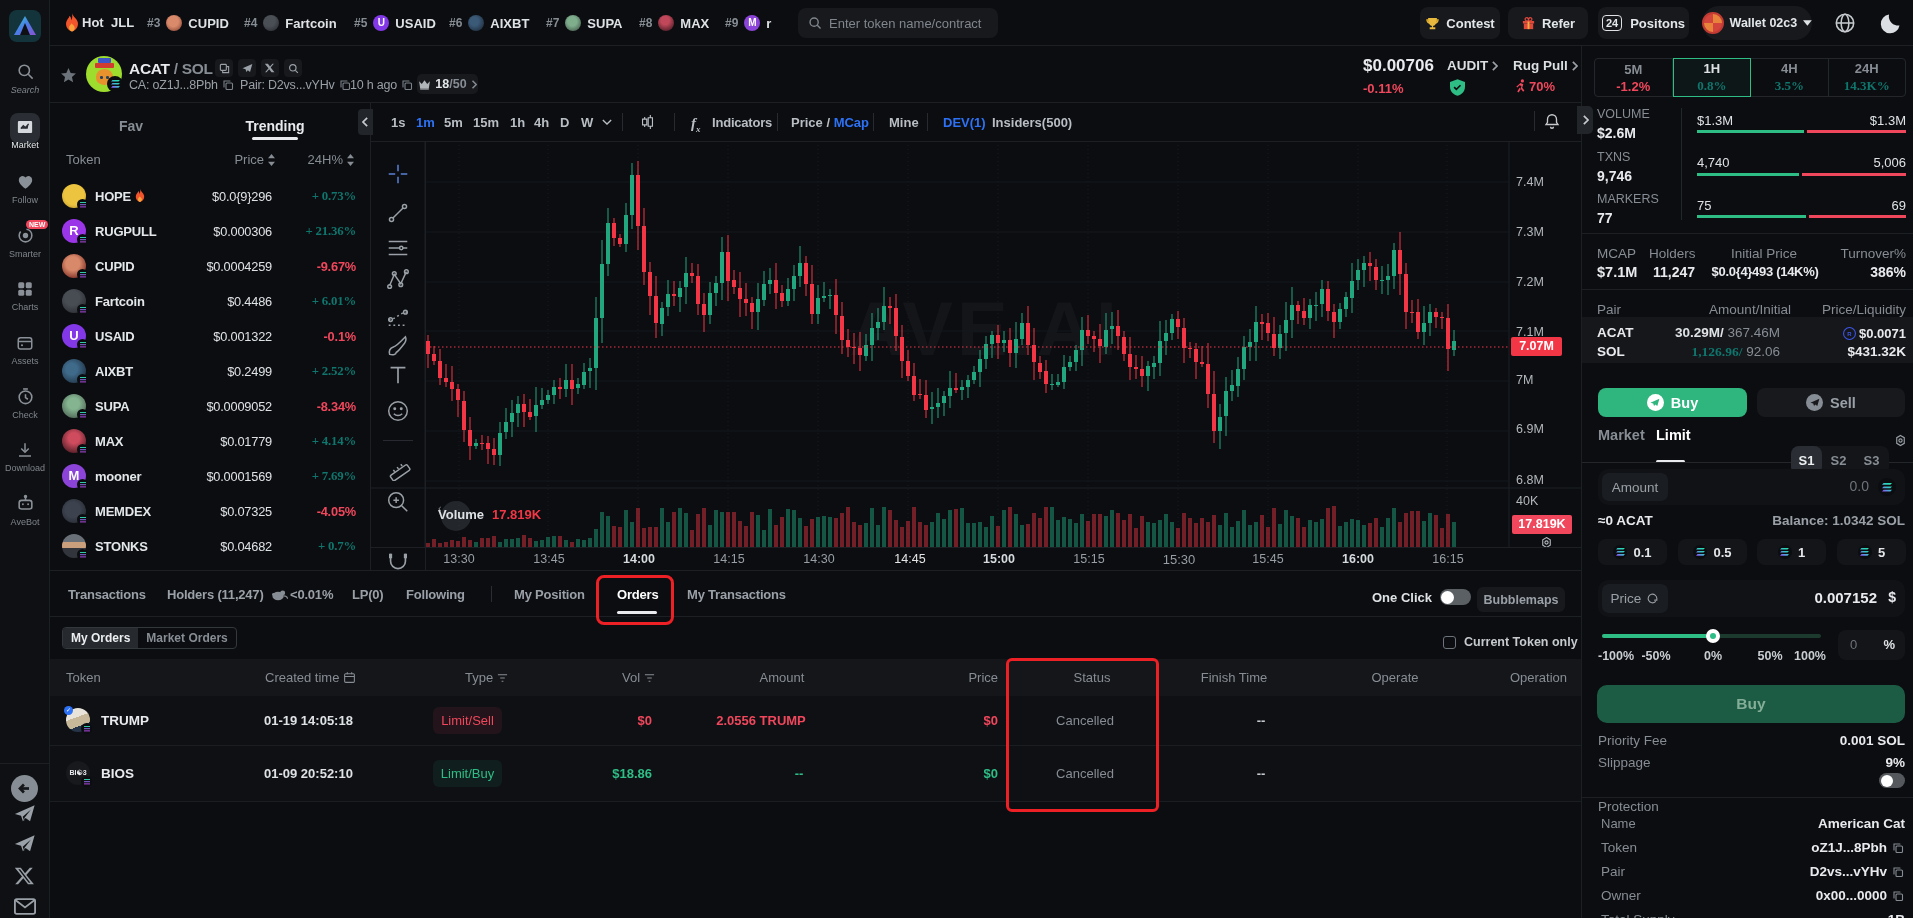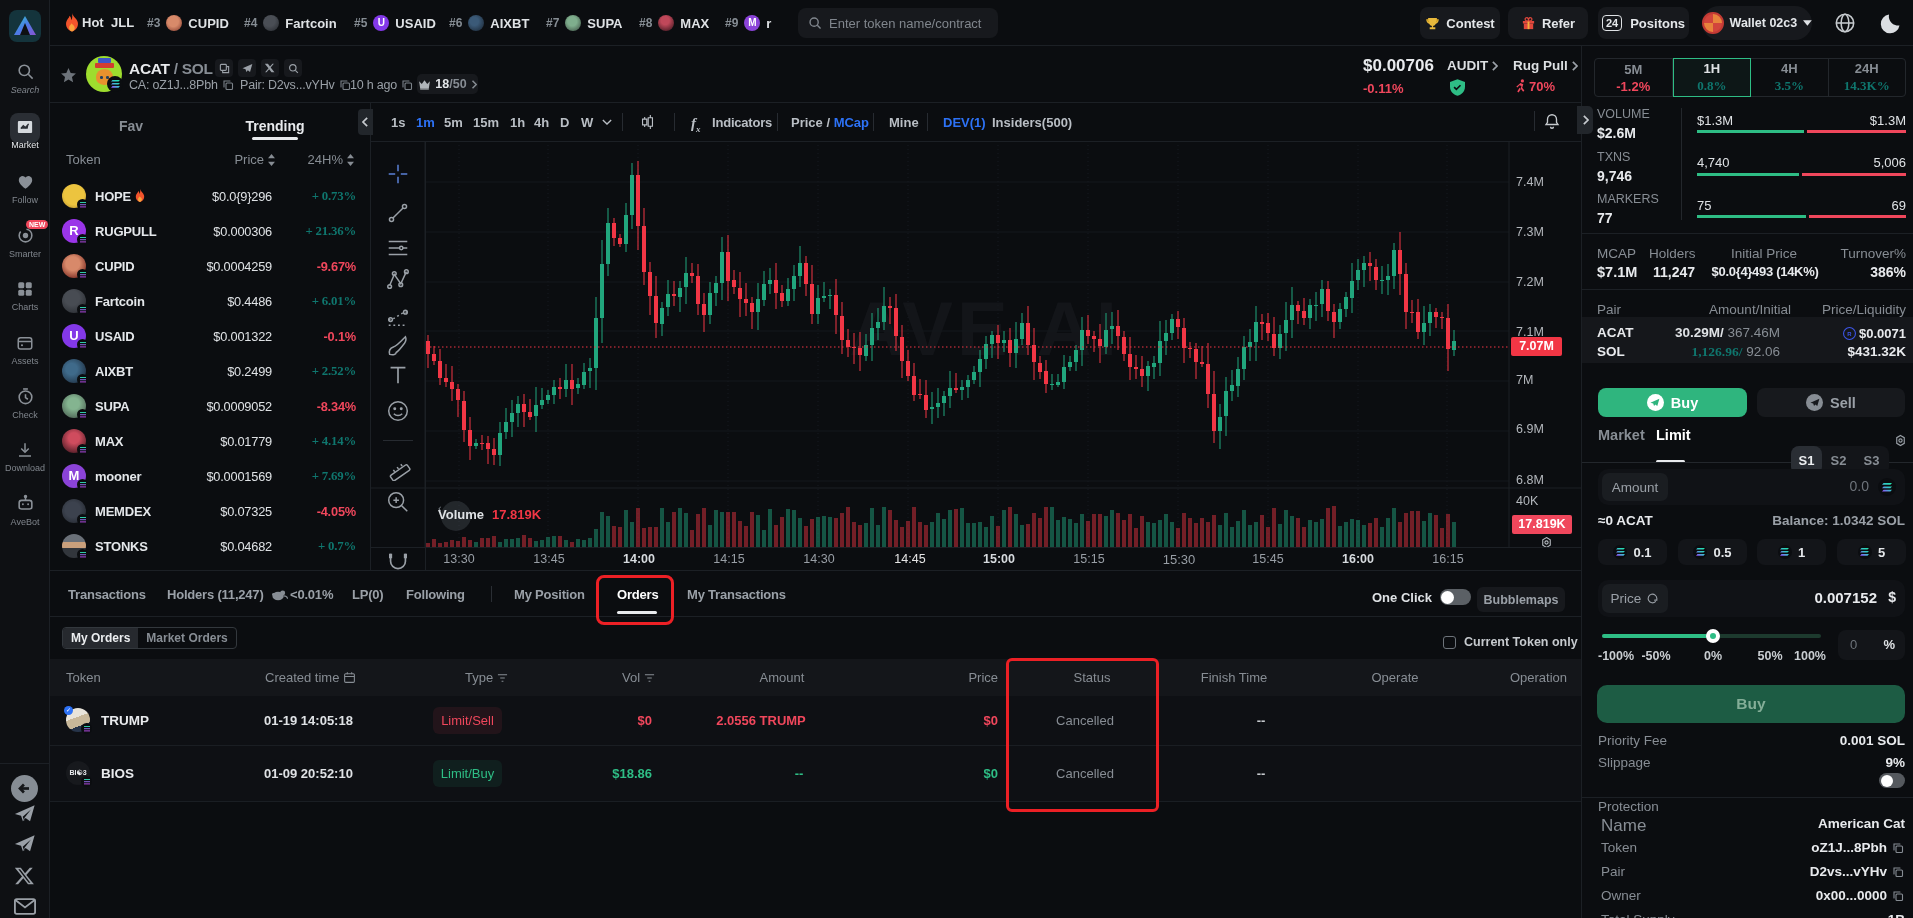--- a/index.html
+++ b/index.html
@@ -786,21 +786,21 @@
   <div class="abs" style="left:15px;top:639px;width:308px;height:38px;background:#1d5c44;border-radius:10px;color:#84ae98;font-size:15.5px;font-weight:bold;display:flex;align-items:center;justify-content:center;">Buy</div>
   <div class="abs" style="left:16px;top:687px;font-size:13.5px;color:#878d94;">Priority Fee</div>
   <div class="abs b" style="left:323px;top:687px;transform:translateX(-100%);font-size:13.5px;">0.001 SOL</div>
   <div class="abs" style="left:16px;top:709px;font-size:13.5px;color:#878d94;">Slippage</div>
   <div class="abs b" style="left:323px;top:709px;transform:translateX(-100%);font-size:13.5px;">9%</div>
   <div class="abs" style="left:16px;top:729px;font-size:13.5px;color:#878d94;margin-top:24px;">Protection</div>
   <div class="abs" style="left:297px;top:727px;width:26px;height:15px;border-radius:8px;background:#55595e;">
         <span style="position:absolute;left:1.5px;top:1.5px;width:12px;height:12px;border-radius:50%;background:#fff;"></span>
       </div>
   <div class="abs" style="left:0;top:751px;width:332px;height:1px;background:#1c2025;"></div>
-  <div class="abs" style="left:19px;top:770px;font-size:17px;color:#878d94;">Name</div>
+  <div class="abs" style="left:19px;top:770px;font-size:13px;color:#878d94;">Name</div>
   <div class="abs b" style="left:323px;top:770px;transform:translateX(-100%);font-size:13.5px;">American Cat</div>
   <div class="abs" style="left:19px;top:794px;font-size:13.5px;color:#878d94;">Token</div>
   <div class="abs b row" style="right:9px;top:794px;font-size:13.5px;gap:5px;">oZ1J...8Pbh <svg width="12" height="12" viewBox="0 0 24 24" fill="none" stroke="#878d94" stroke-width="2.2">
           <rect x="8" y="8" width="13" height="13" rx="2"></rect>
           <path d="M16 4H4v12" stroke-linecap="round"></path>
         </svg></div>
   <div class="abs" style="left:19px;top:818px;font-size:13.5px;color:#878d94;">Pair</div>
   <div class="abs b row" style="right:9px;top:818px;font-size:13.5px;gap:5px;">D2vs...vYHv <svg width="12" height="12" viewBox="0 0 24 24" fill="none" stroke="#878d94" stroke-width="2.2">
           <rect x="8" y="8" width="13" height="13" rx="2"></rect>
           <path d="M16 4H4v12" stroke-linecap="round"></path>

